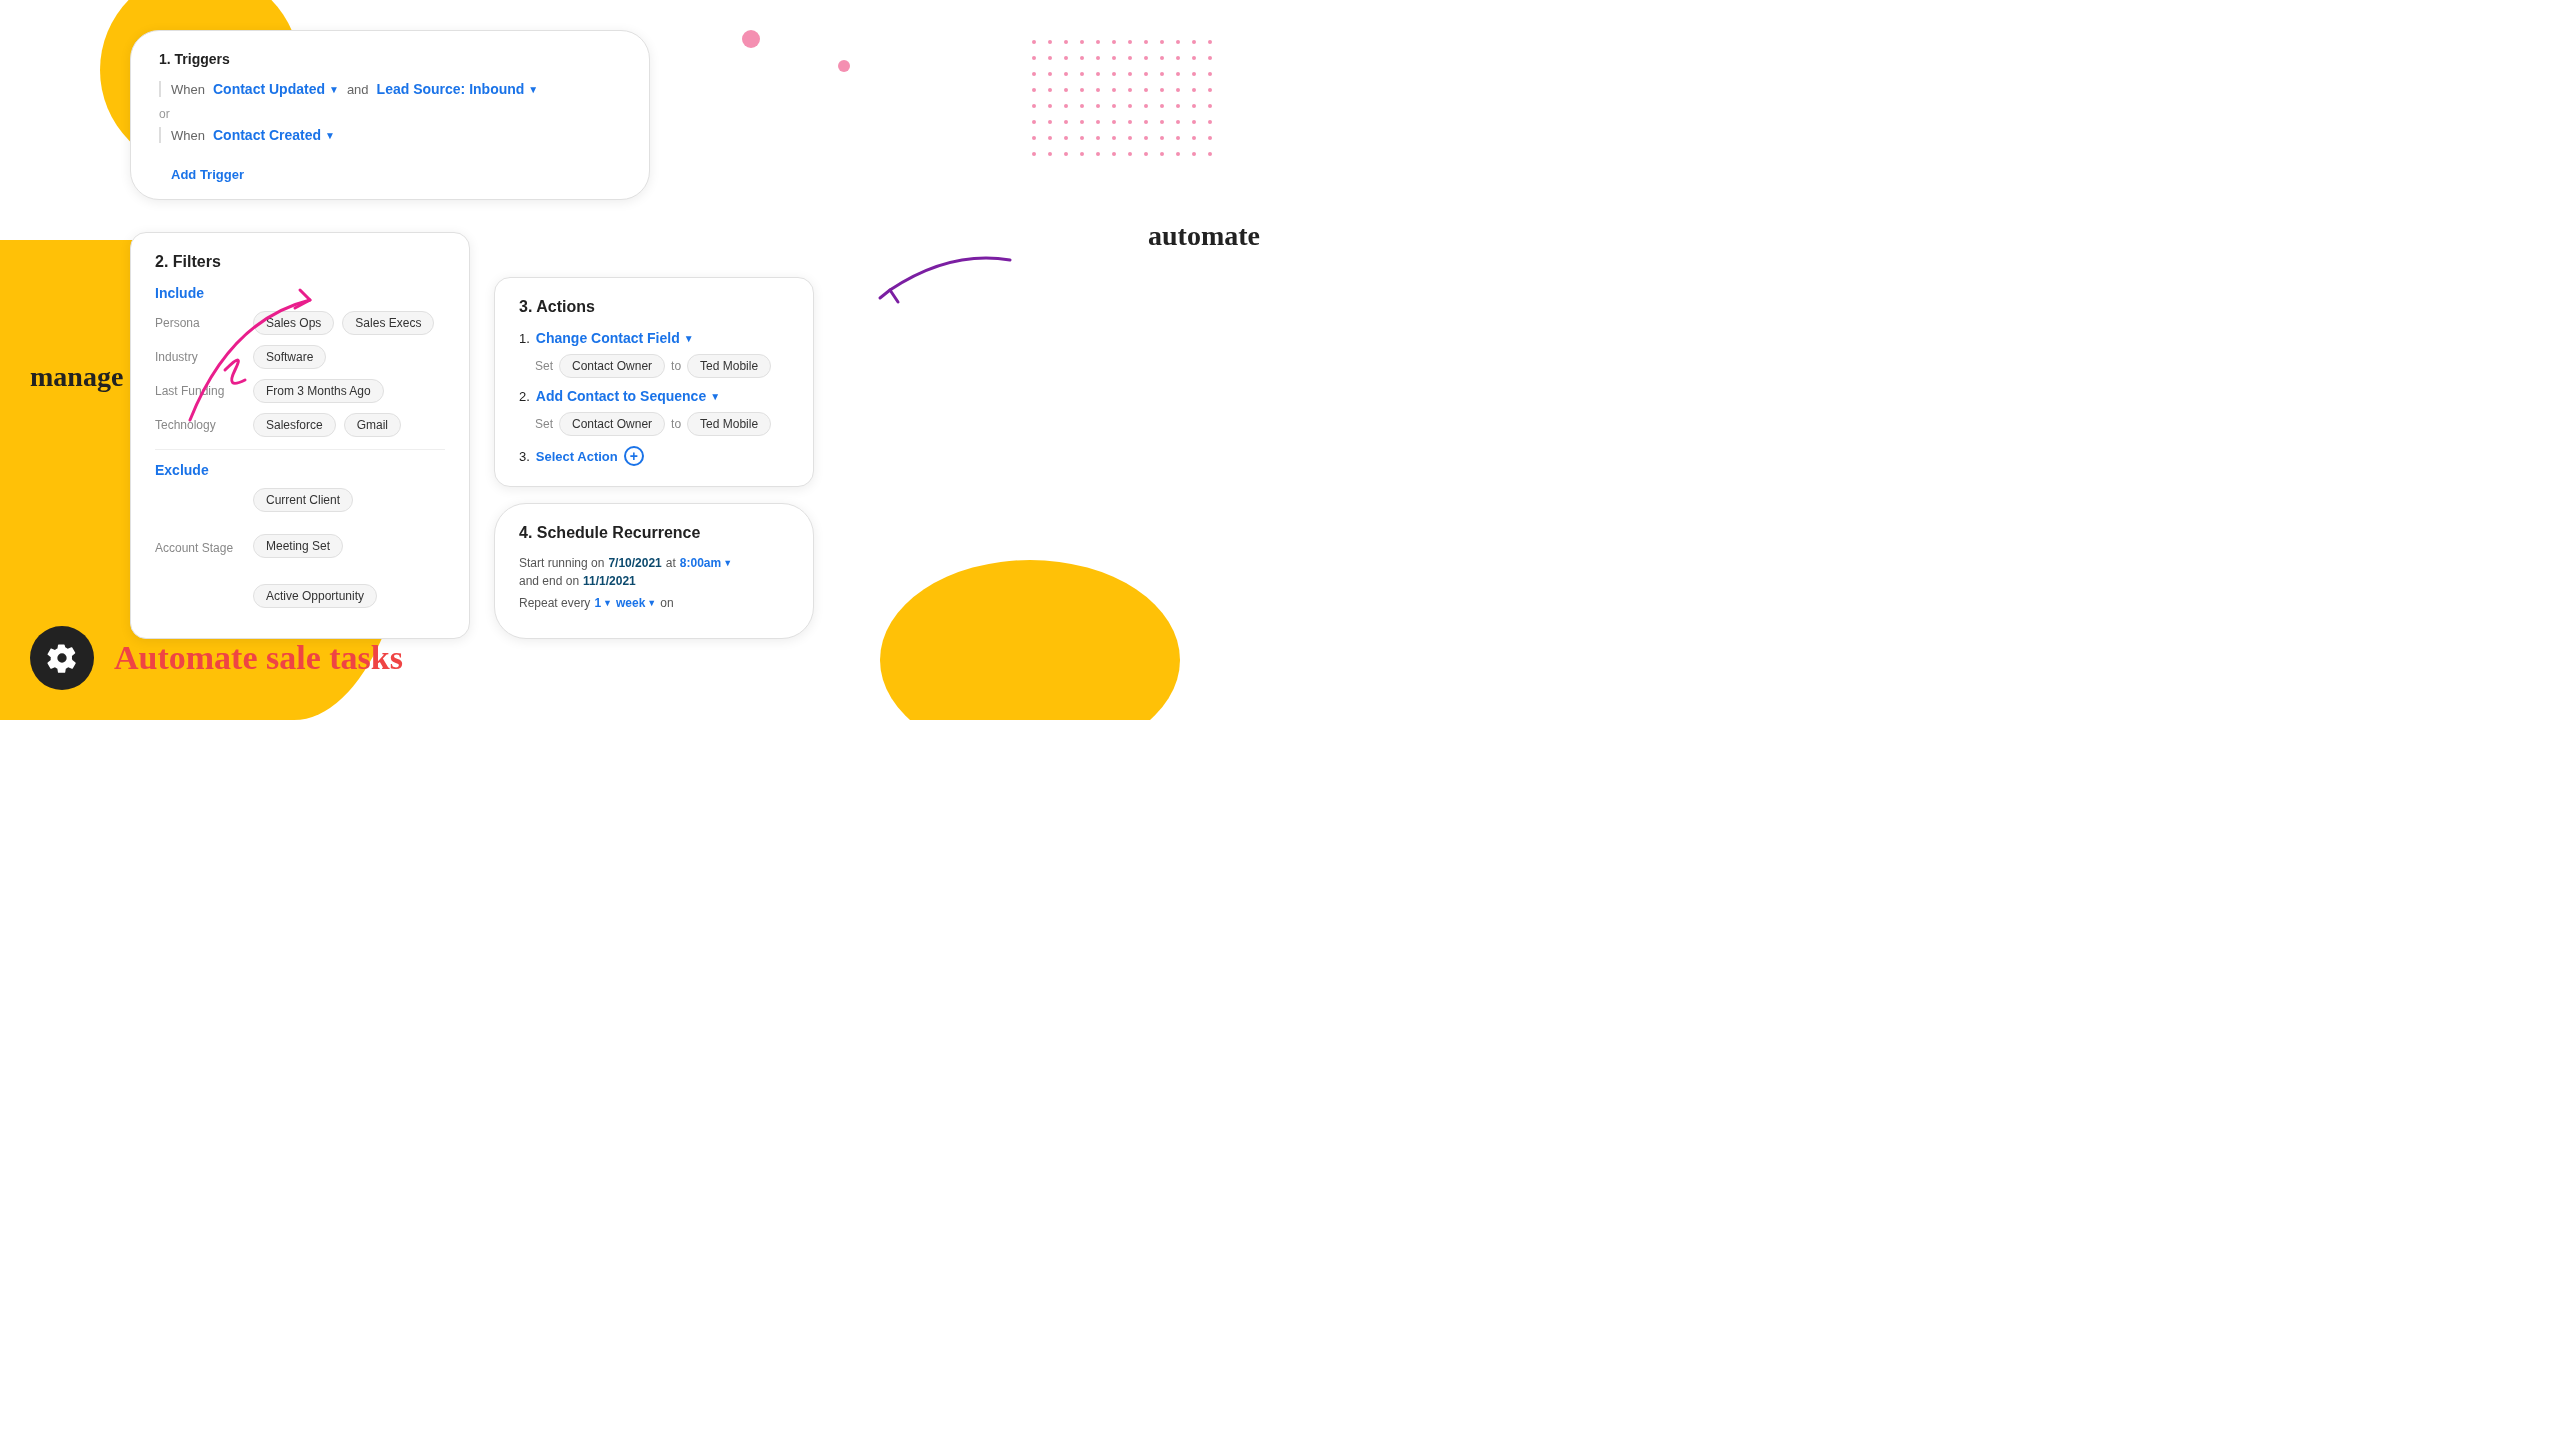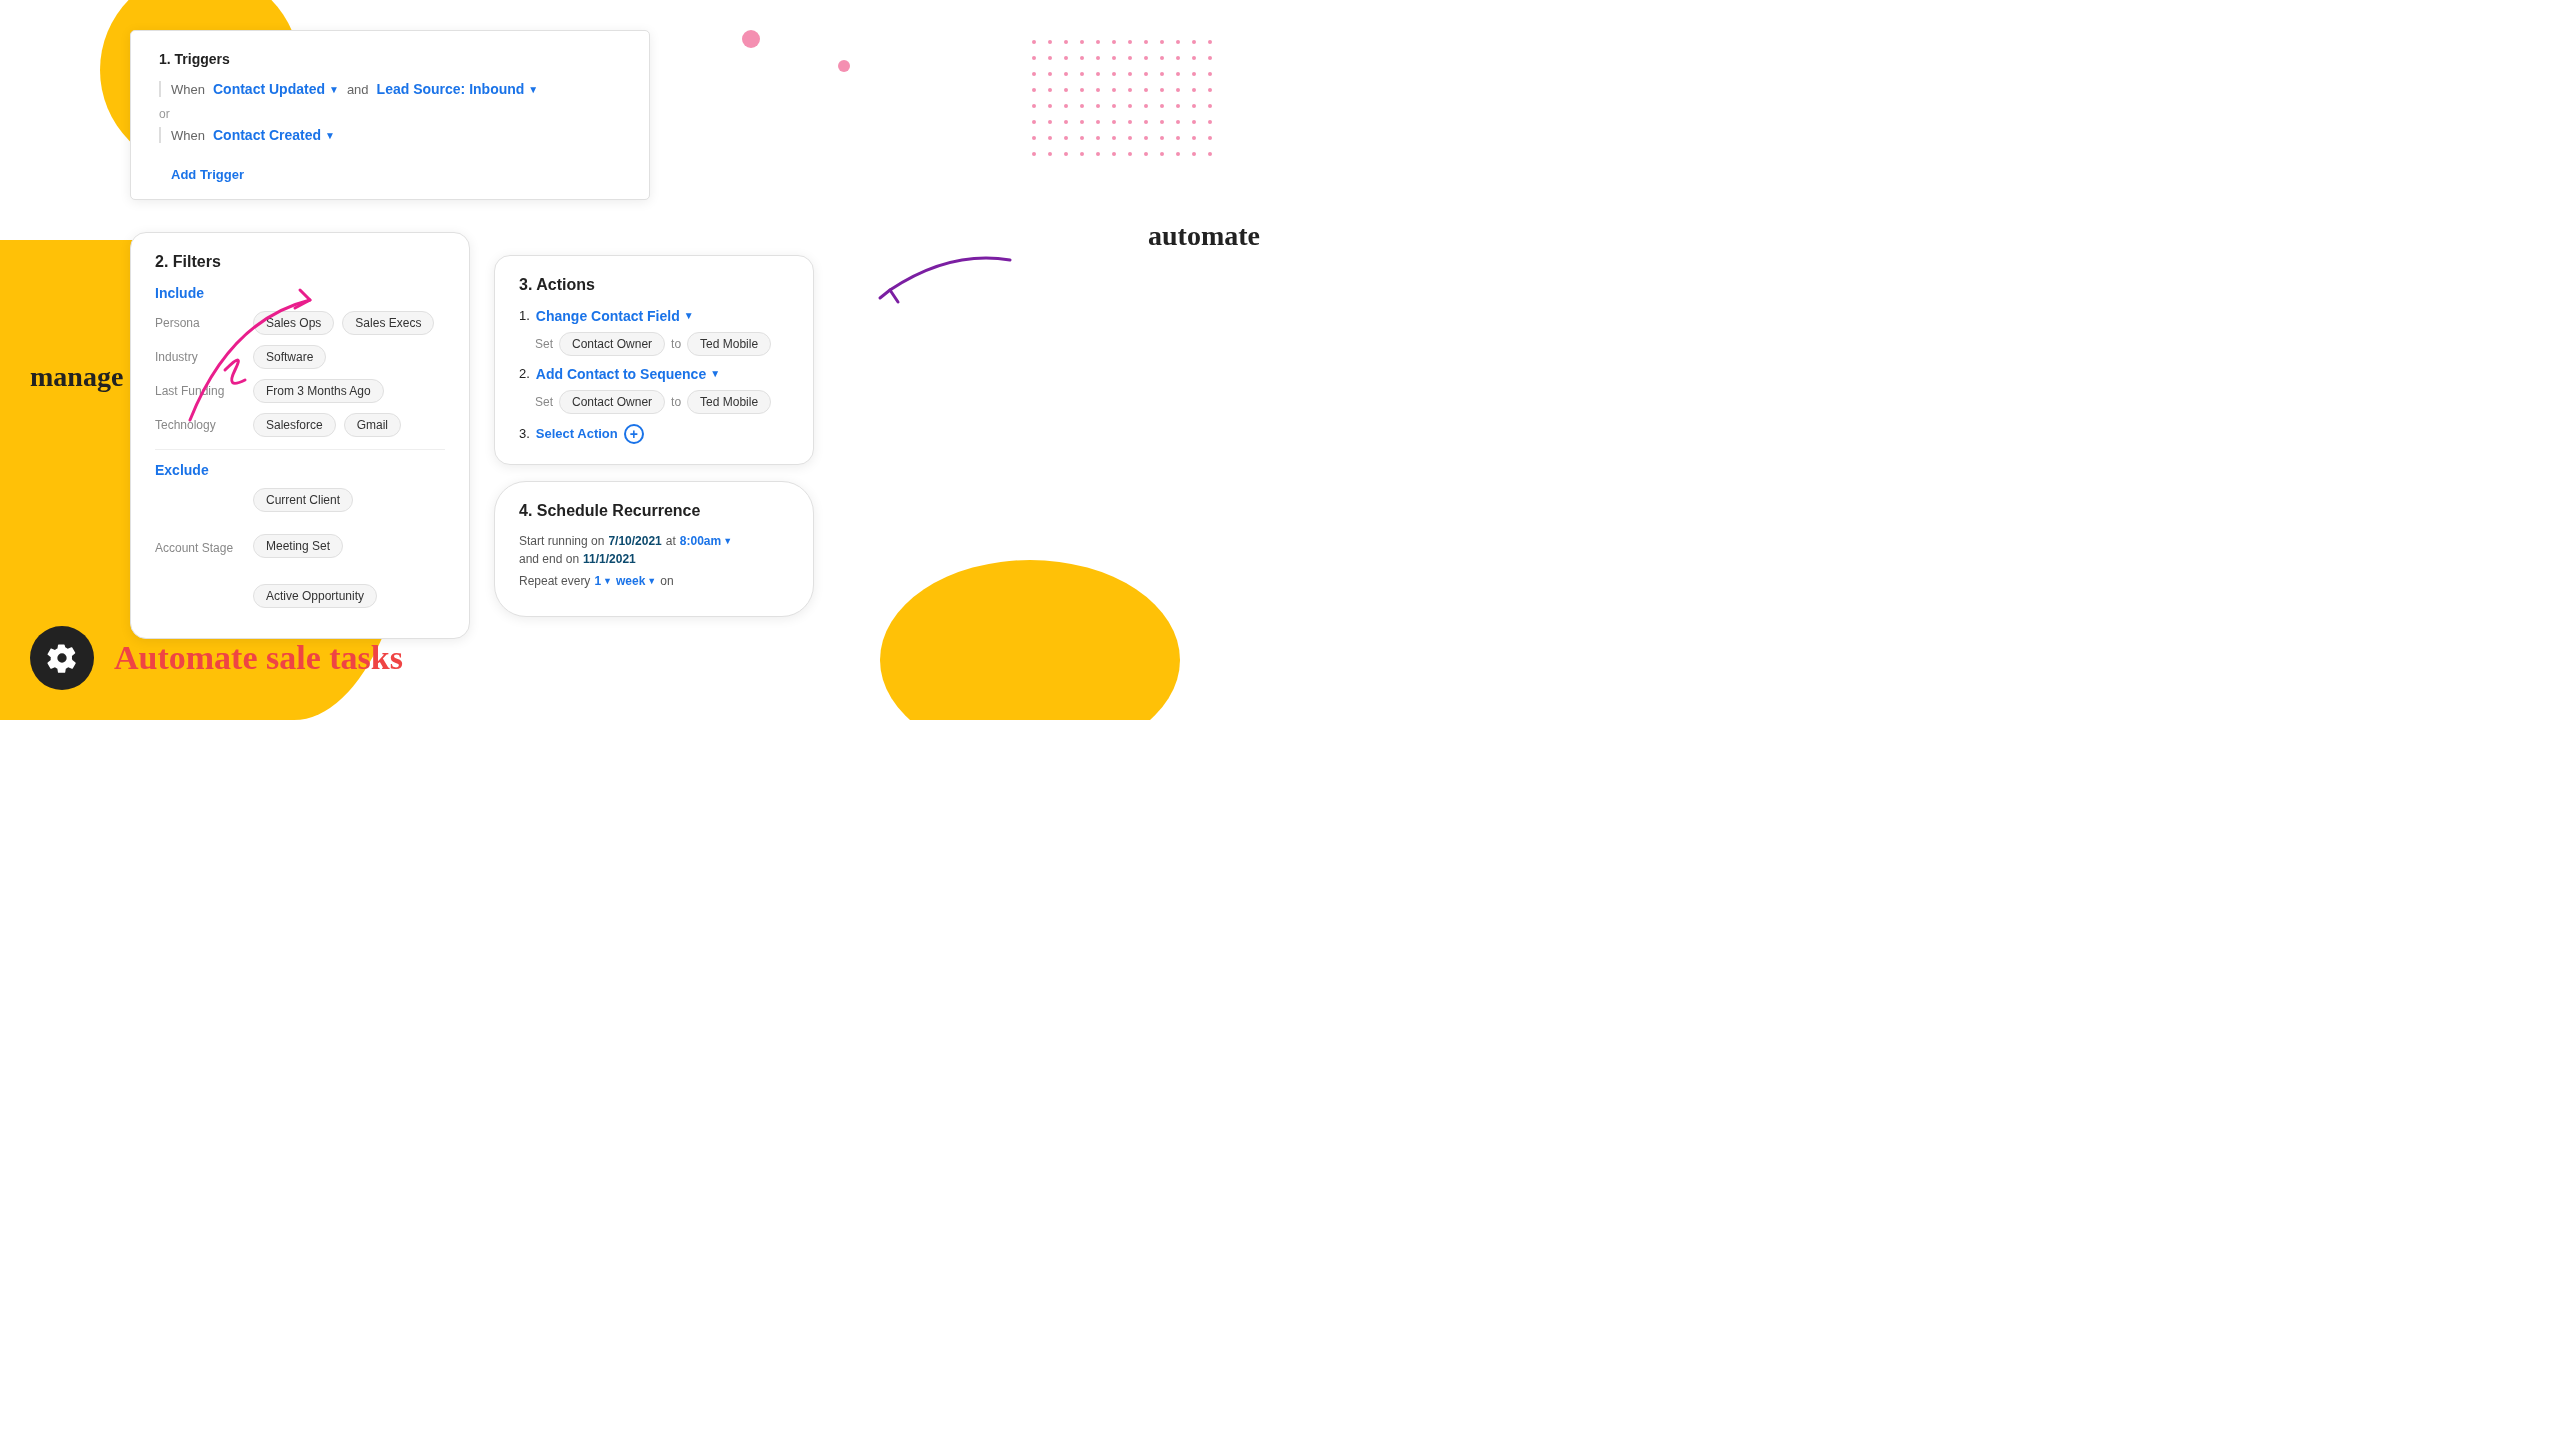--- a/index.html
+++ b/index.html
@@ -67,21 +67,21 @@
     .content {
       position: absolute;
       top: 0; left: 0; right: 0; bottom: 0;
       z-index: 1;
       padding: 30px 40px;
     }
 
     
     .triggers-card {
       background: #fff;
-      border-radius: 5px;
+      border-radius: 29px;
       border: 1px solid #e0e0e0;
       box-shadow: 0 2px 12px rgba(0,0,0,0.08);
       padding: 20px 28px 16px 28px;
       width: 520px;
       margin-left: 90px;
       position: relative;
     }
     .card-title {
       font-size: 14px;
       font-weight: 600;
@@ -145,21 +145,21 @@
       border: none;
       margin-top: 4px;
       padding-left: 12px;
     }
 
     
     .bottom-section {
       display: flex;
       gap: 24px;
       margin-top: 32px;
-      align-items: center;
+      align-items: flex-end;
     }
 
     
     .filters-card {
       background: #fff;
       border-radius: 16px;
       border: 1px solid #e0e0e0;
       box-shadow: 0 2px 12px rgba(0,0,0,0.08);
       padding: 20px 24px;
       width: 340px;

